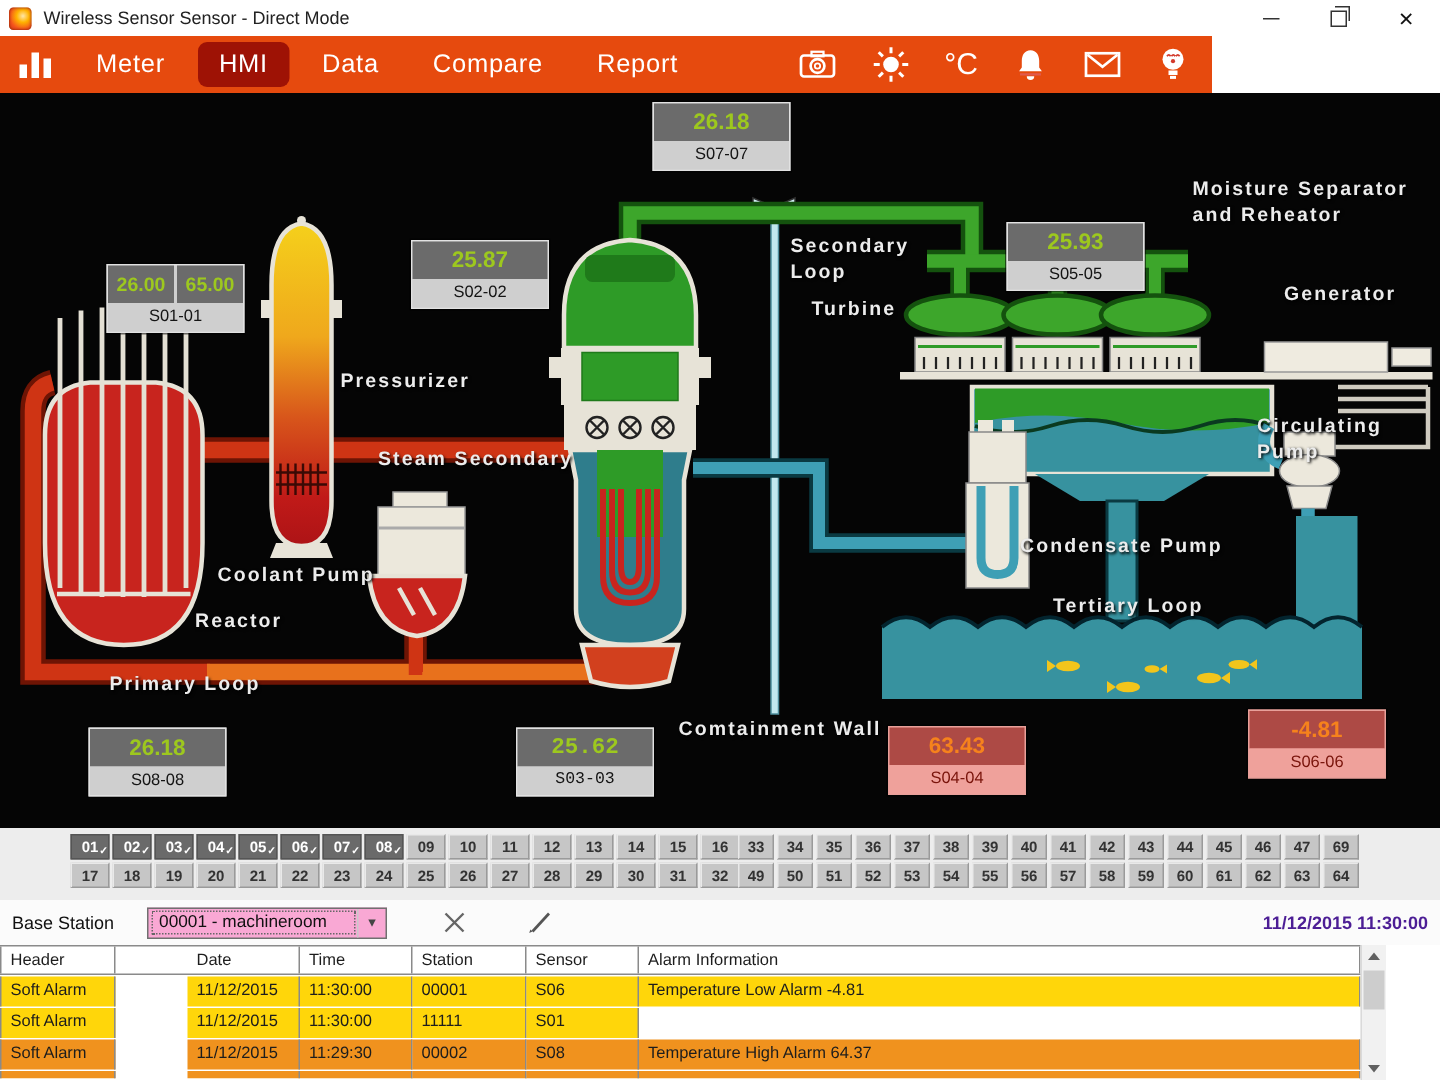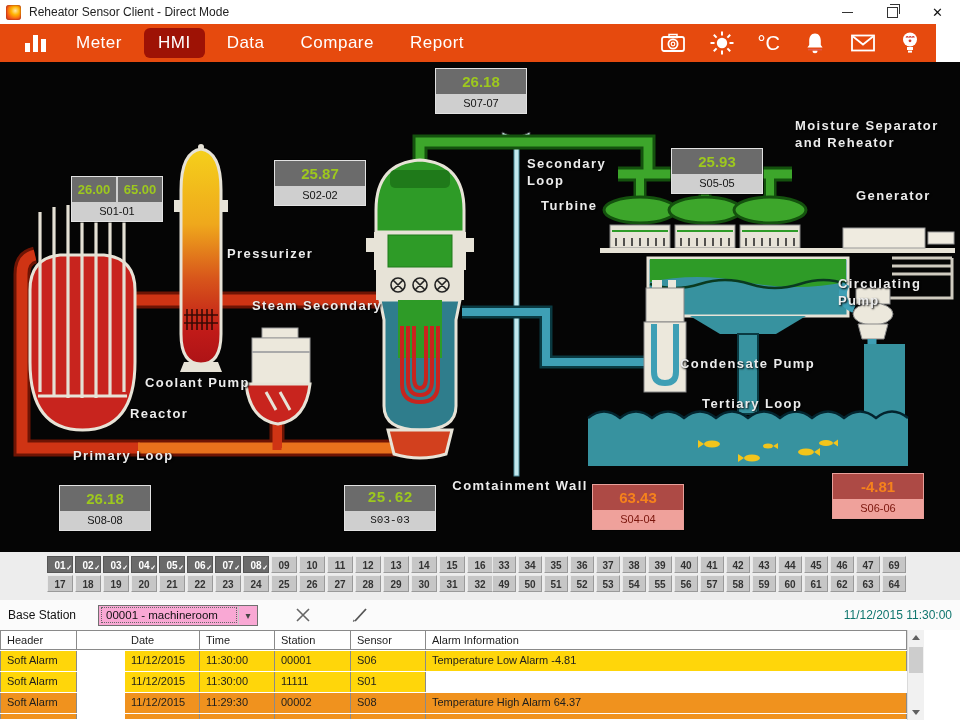--- a/index.html
+++ b/index.html
@@ -13,21 +13,21 @@
            box-shadow:inset 0 0 2px #7a1d00;}
   .apptitle{font-size:12px;color:#222;}
   .winbtns{margin-left:auto;display:flex;height:24px;}
   .wbtn{width:45px;height:24px;display:flex;align-items:center;justify-content:center;color:#222;}
   .glyph-min{width:11px;height:1px;background:#333;}
   .glyph-rest{width:9px;height:9px;border:1px solid #333;position:relative;background:#fff;}
   .glyph-rest:before{content:"";position:absolute;left:2px;top:-4px;width:9px;height:9px;border:1px solid #333;border-left:none;border-bottom:none;}
   .glyph-close{font-size:13px;color:#111;line-height:1;}
 
   
-  .navbar{position:absolute;left:0;top:24px;width:924px;height:38px;background:#E64A0E;display:flex;align-items:center;color:#fff;padding-left:12px;}
+  .navbar{position:absolute;left:0;top:24px;width:808px;height:38px;background:#E64A0E;display:flex;align-items:center;color:#fff;}
   .nav-chart{margin:0 16px 0 13px;display:flex;align-items:flex-end;gap:3px;height:18px;}
   .nav-chart i{display:block;width:5px;background:#fff;}
   .nav-item{font-size:17px;letter-spacing:.5px;padding:5px 14px;margin-right:8px;cursor:default;}
   .nav-item.active{background:#9E1205;border-radius:6px;}
   .nav-icons{margin-left:auto;display:flex;align-items:center;gap:23px;margin-right:15px;}
   .nav-ic{display:flex;align-items:center;justify-content:center;height:26px;}
   .celsius{font-size:20px;color:#fff;}
 
   
   .hmi{position:absolute;left:0;top:62px;width:960px;height:490px;background:#050505;overflow:hidden;}
@@ -57,21 +57,21 @@
   .grid-cell .chk{position:absolute;right:0px;bottom:-4px;font-size:7px;color:#fff;}
   .gb1 .grid-cell{width:24px;}
 
   
   .basebar{position:absolute;left:0;top:600px;width:960px;height:30px;background:#FBFBFB;display:flex;align-items:center;}
   .bslabel{font-size:12px;color:#111;margin-left:8px;}
   .combo{margin-left:22px;width:160px;height:21px;border:1px solid #707070;background:#f9a8d4;display:flex;align-items:center;box-sizing:border-box;}
   .combo .sel-text{flex:1;font-size:11.5px;color:#111;margin:2px 1px 2px 2px;padding:1px 4px;border:1px dotted #666;white-space:nowrap;overflow:hidden;}
   .combo .chev{width:18px;height:100%;display:flex;align-items:center;justify-content:center;color:#444;font-size:10px;border-left:1px solid #C9C9C9;}
   .toolic{margin-left:34px;display:flex;align-items:center;justify-content:center;width:22px;height:22px;}
-  .ts{margin-left:auto;margin-right:8px;font-size:12px;color:#0f766e;}
+  .ts{margin-left:auto;margin-right:8px;font-size:12px;color:#4c1d95;font-weight:bold;}
 
   
   .table{position:absolute;left:0;top:630px;width:924px;height:90px;background:#fff;}
   .thead{display:flex;height:20px;border-top:1px solid #8a8a8a;border-bottom:1px solid #8a8a8a;background:#fff;box-sizing:border-box;}
   .th,.td{font-size:11px;color:#1d1d1d;padding-left:6px;line-height:19px;border-right:1px solid #8a8a8a;box-sizing:border-box;
           white-space:nowrap;overflow:hidden;}
   .th{line-height:18px;}
   .c0{width:77px;border-left:1px solid #8a8a8a;}
   .c1{width:75px;margin-left:48px;}.c2{width:75px;}.c3{width:76px;}.c4{width:75px;}
   .c5{flex:1;margin-right:17px;}
@@ -87,21 +87,21 @@
   .tri-down{width:0;height:0;border-left:4px solid transparent;border-right:4px solid transparent;border-top:5px solid #606060;}
   .sthumb{position:absolute;left:1px;top:17px;width:14px;height:26px;background:#CDCDCD;}
 </style>
 </head>
 <body>
 
 <div class="app">
 
   <div class="titlebar">
     <div class="appicon"></div>
-    <div class="apptitle">Reheator Sensor Client - Direct Mode</div>
+    <div class="apptitle">Wireless Sensor Sensor - Direct Mode</div>
     <div class="winbtns">
       <div class="wbtn">
           <div class="glyph-min"></div>
         </div>
       <div class="wbtn">
           <div class="glyph-rest"></div>
         </div>
       <div class="wbtn">
           <div class="glyph-close">✕</div>
         </div>

